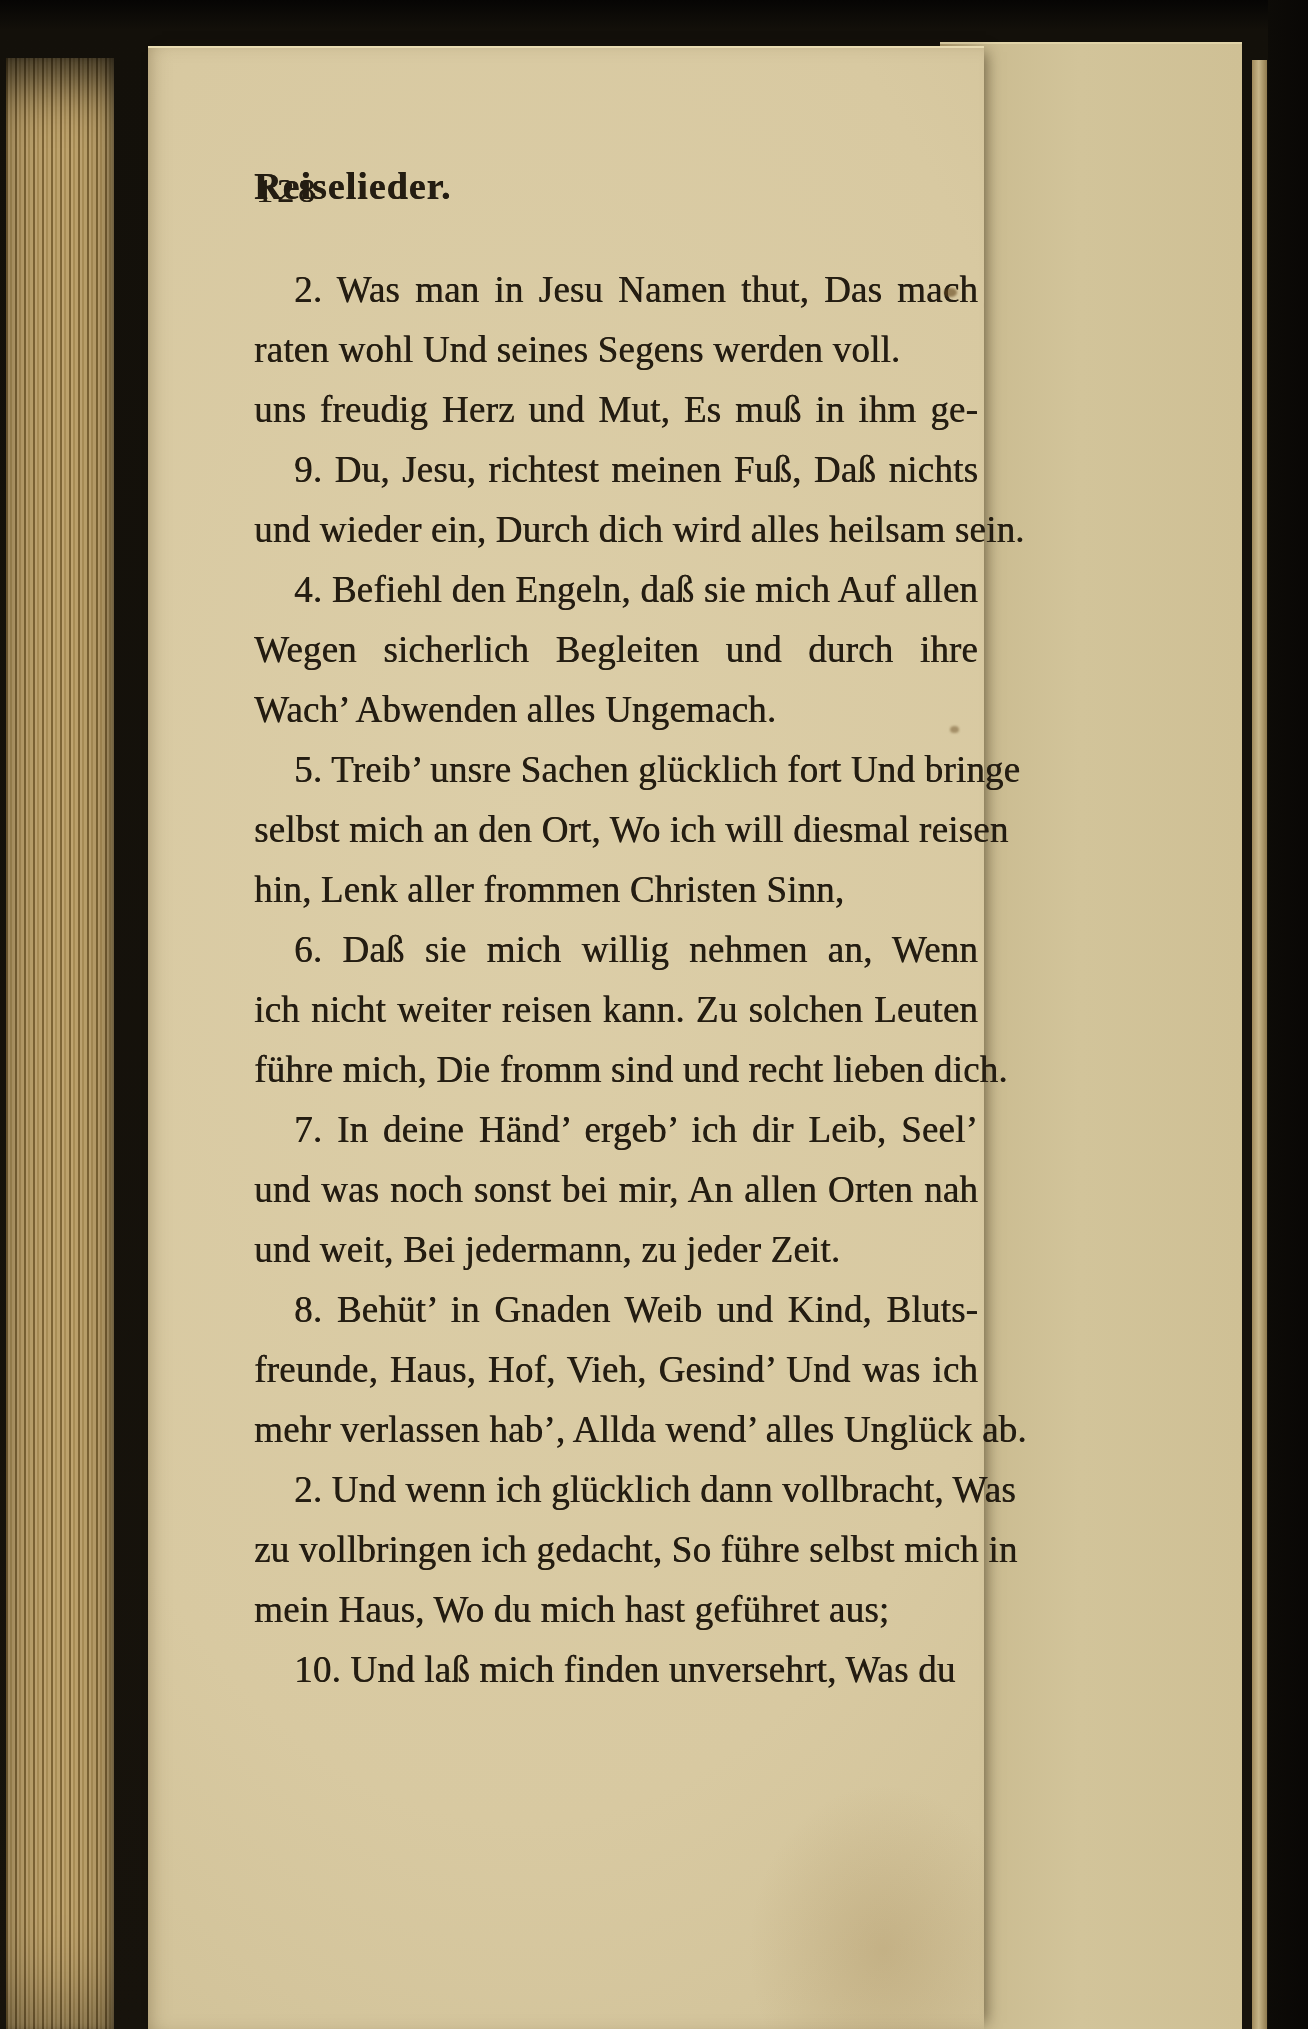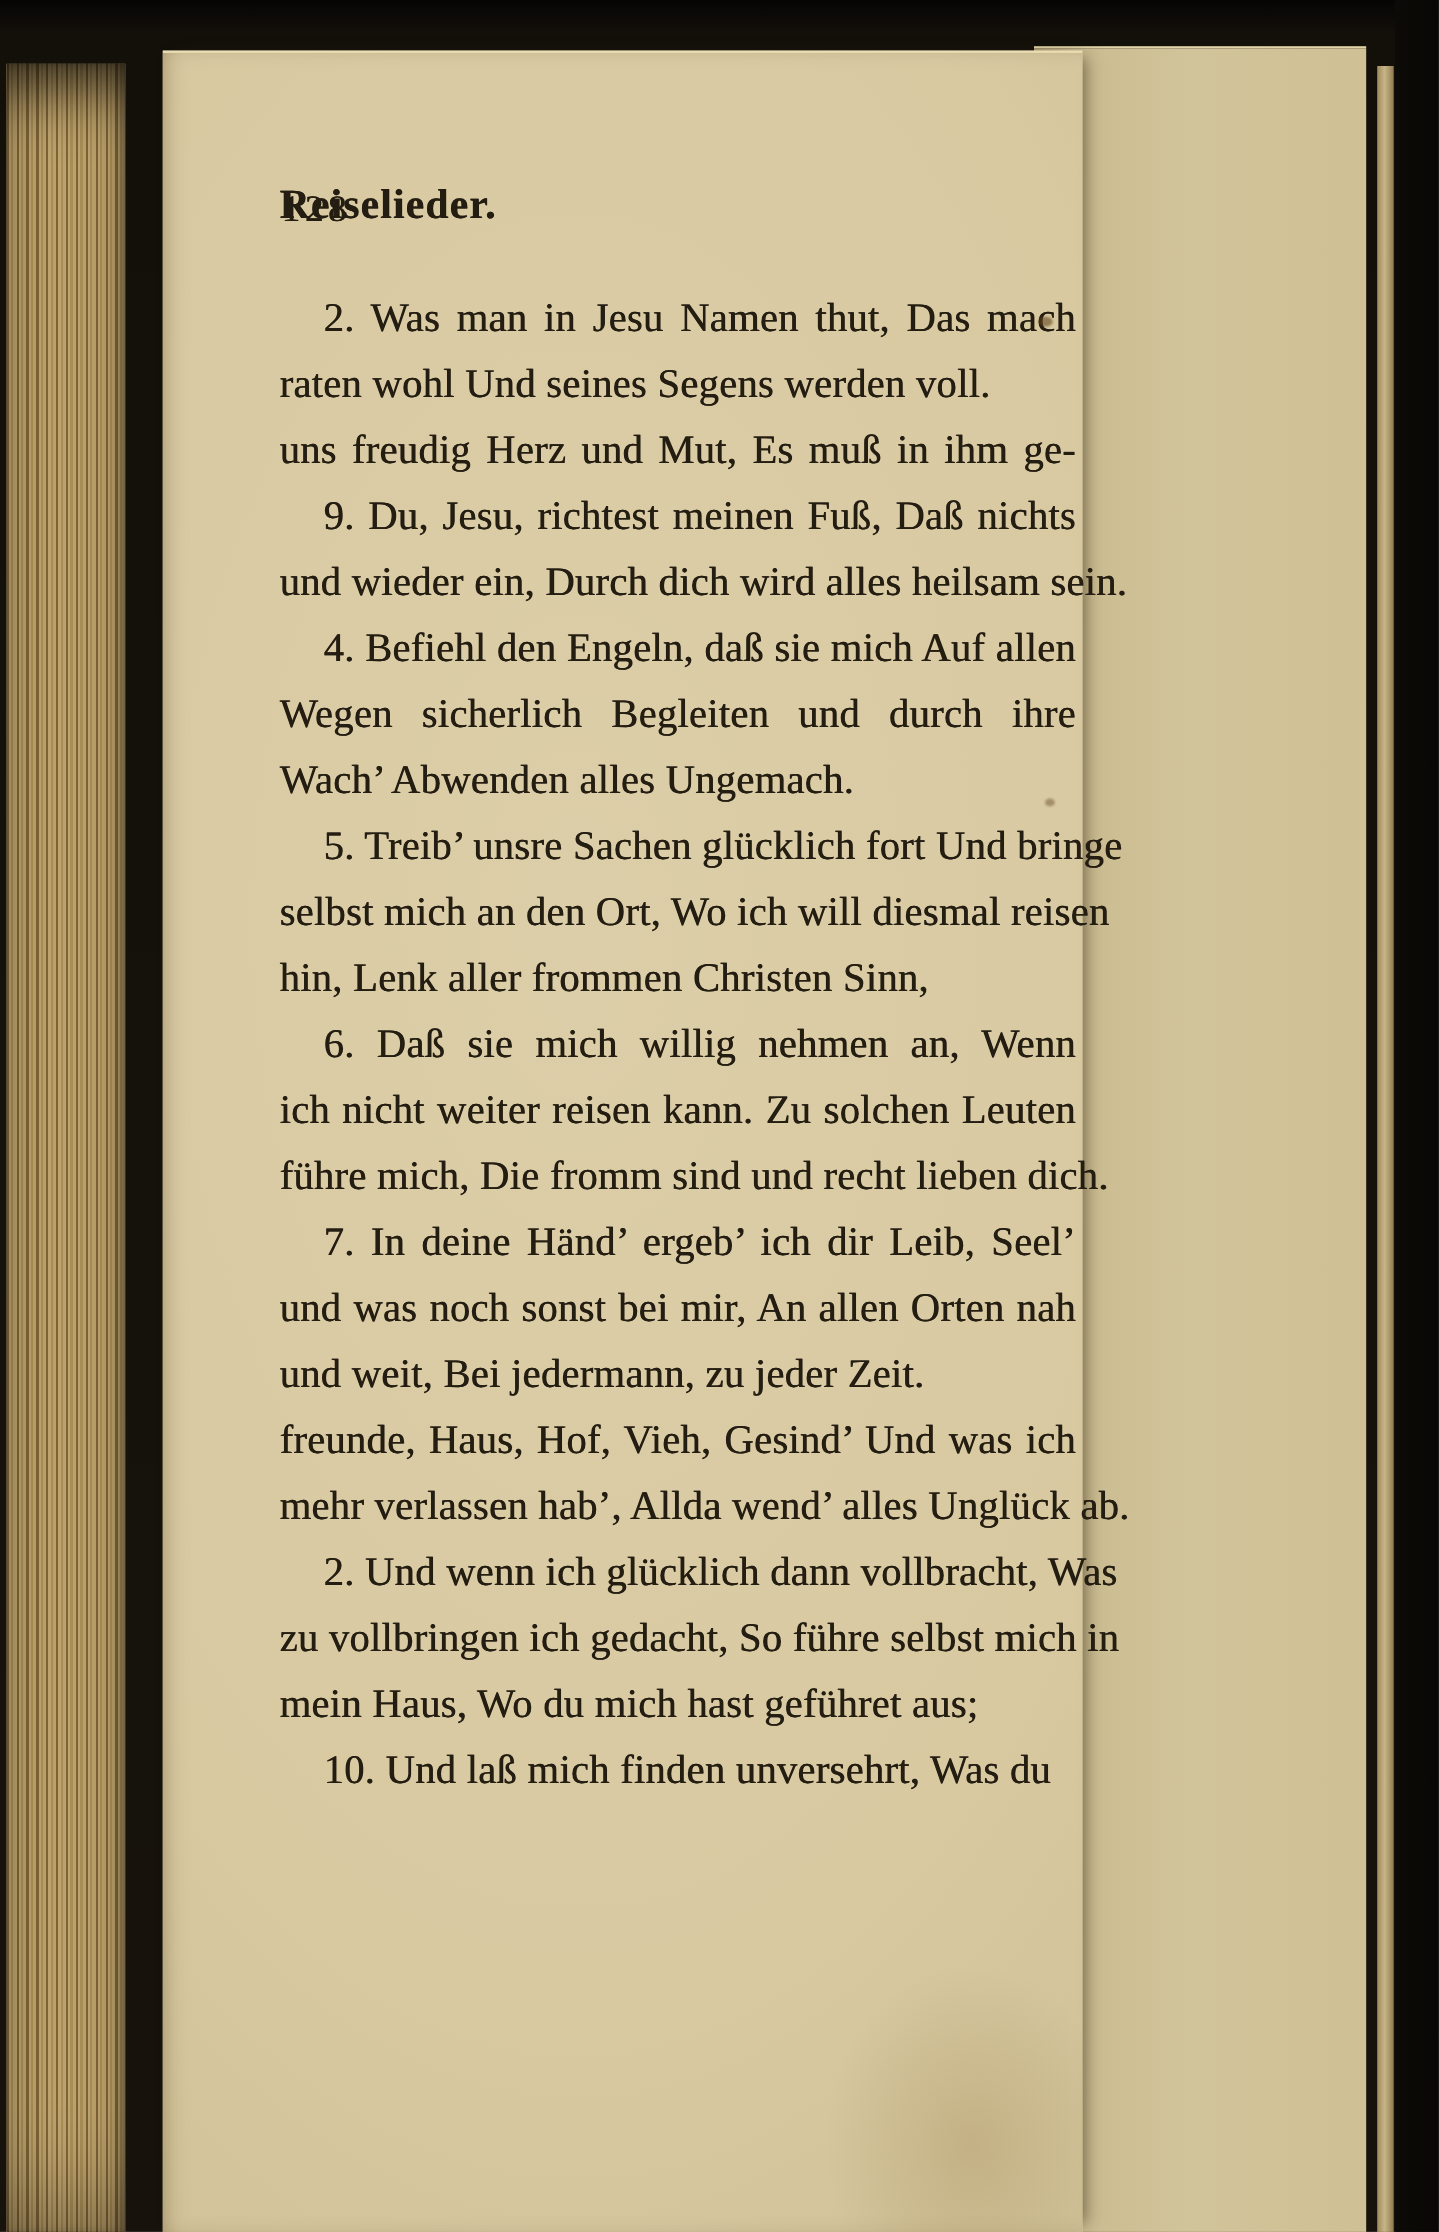--- a/index.html
+++ b/index.html
@@ -116,20 +116,21 @@
           <div class="line first fill">6. Daß sie mich willig nehmen an, Wenn</div>
           <div class="line fill">ich nicht weiter reisen kann. Zu solchen Leuten</div>
           <div class="line">führe mich, Die fromm sind und recht lieben dich.</div>
         </div>
         <div class="verse">
           <div class="line first fill">7. In deine Händ’ ergeb’ ich dir Leib, Seel’</div>
           <div class="line fill">und was noch sonst bei mir, An allen Orten nah</div>
           <div class="line">und weit, Bei jedermann, zu jeder Zeit.</div>
         </div>
         <div class="verse">
+          <div class="line first fill">8. Behüt’ in Gnaden Weib und Kind, Bluts-</div>
           <div class="line fill">freunde, Haus, Hof, Vieh, Gesind’ Und was ich</div>
           <div class="line">mehr verlassen hab’, Allda wend’ alles Unglück ab.</div>
         </div>
         <div class="verse">
           <div class="line first fill">2. Und wenn ich glücklich dann vollbracht, Was</div>
           <div class="line fill">zu vollbringen ich gedacht, So führe selbst mich in</div>
           <div class="line">mein Haus, Wo du mich hast geführet aus;</div>
         </div>
         <div class="verse">
           <div class="line first">10. Und laß mich finden unversehrt, Was du</div>

